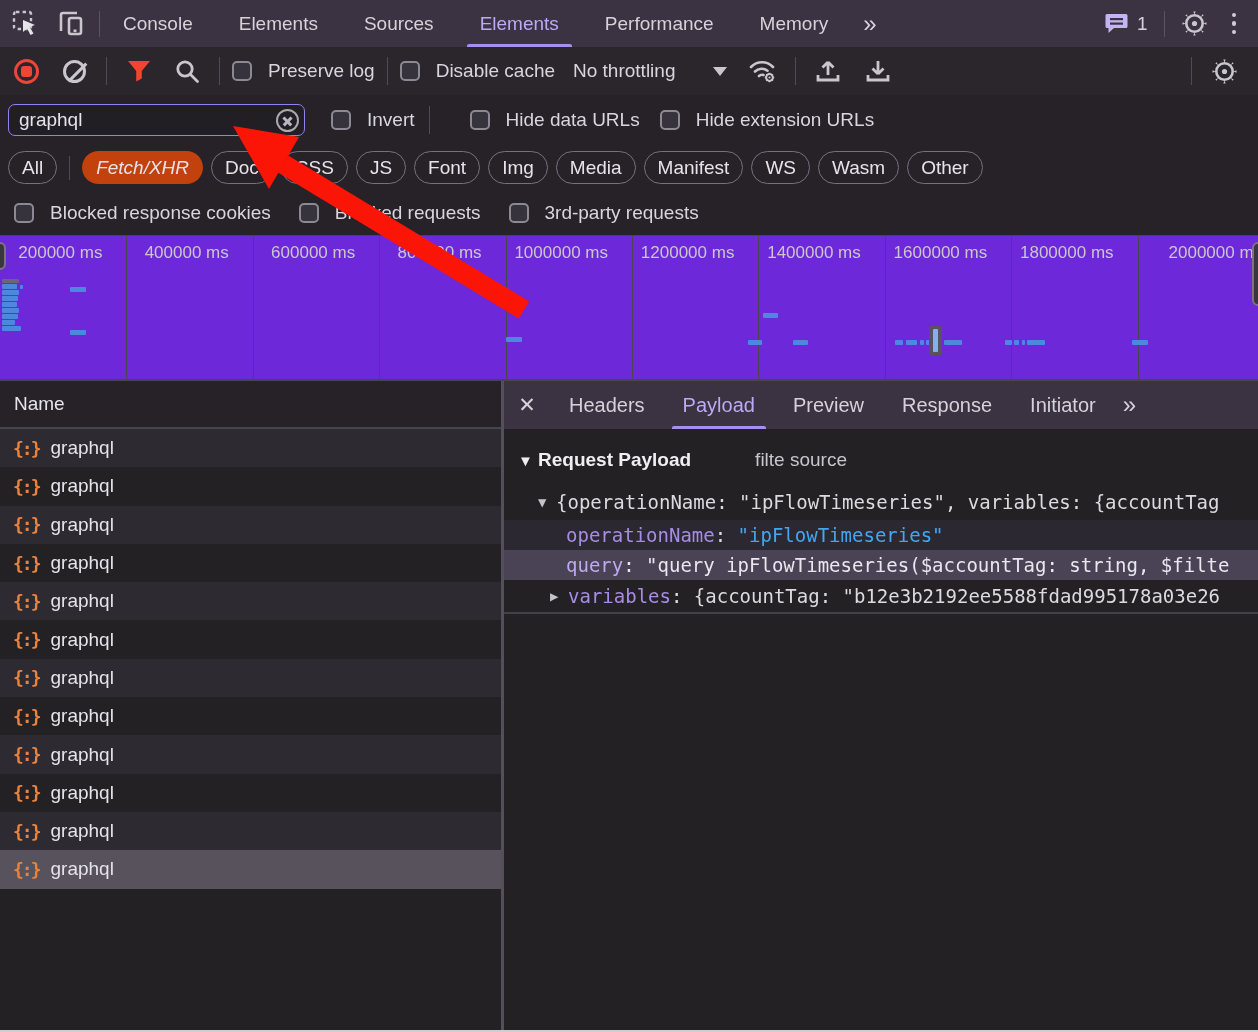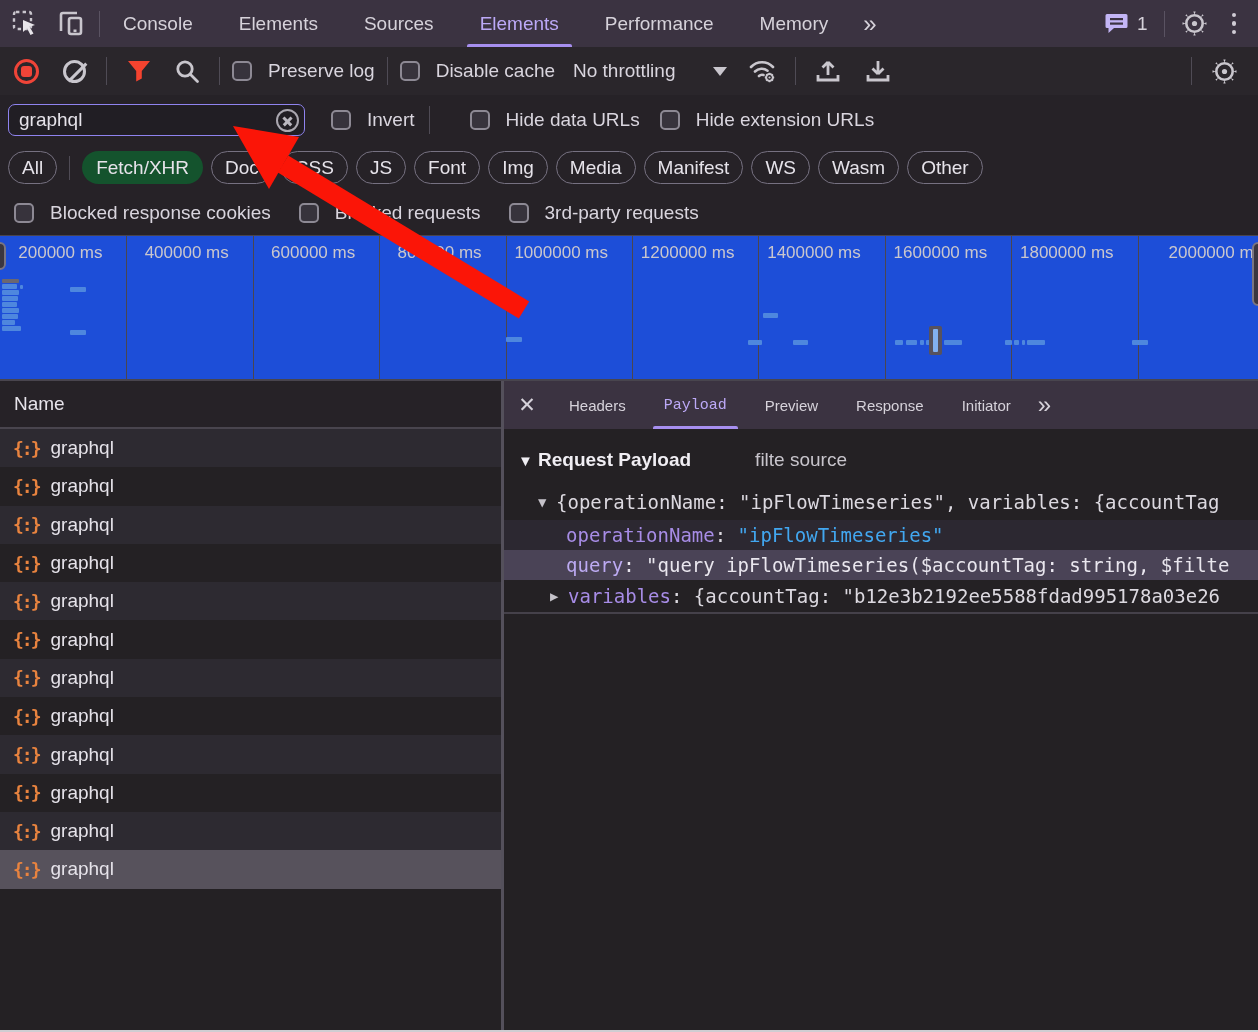--- a/index.html
+++ b/index.html
@@ -80,33 +80,33 @@
   
   .chiprow {
     position:absolute; top:145px; left:0; width:1258px; height:45px;
     display:flex; align-items:center; gap:8px; padding-left:8px;
   }
   .chip {
     height:33px; display:flex; align-items:center; padding:0 13px;
     border:1.5px solid #767181; border-radius:17px; font-size:19px; font-weight:500;
     color:#e6e3ea; white-space:nowrap; background:transparent;
   }
-  .chip.selected { background:#14532d; border-color:transparent; }
+  .chip.selected { background:#c2410c; border-color:transparent;font-style:italic; }
   .chip-sep { width:1px; height:24px; background:#4f4b55; margin:0 4px; }
 
   
   .blockedrow {
     position:absolute; top:190px; left:0; width:1258px; height:45px;
     display:flex; align-items:center; gap:28px; padding-left:14px;
   }
 
   
   .timeline {
     position:absolute; top:235px; left:0; width:1258px; height:146px;
-    background:#1d4ed8; border-top:1px solid #49454e; border-bottom:2px solid #49454e;
+    background:#6d28d9; border-top:1px solid #49454e; border-bottom:2px solid #49454e;
     overflow:hidden;
   }
   .tl-section { position:absolute; top:0; bottom:0; width:126.4px; }
   .tl-section.gl { border-left:1px solid #4a464f; }
   .tl-label {
     position:absolute; top:7px; right:24px; font-size:17px; color:#cac7cd; white-space:nowrap;
   }
   .wf { position:absolute; background:#4e87de; border-radius:1px; }
   .wf-gray { position:absolute; background:#6b6770; border-radius:1px; }
   .wf-markerbg { position:absolute; background:#57525e; border-radius:2px; }
@@ -131,23 +131,23 @@
   .req-row.selected { background:#57525c; }
   .brace-icon { font-family:"DejaVu Sans Mono","Liberation Mono",monospace;
     font-size:18px; font-weight:bold; color:#e8833f; letter-spacing:-2px; }
 
   .detail-tabs {
     height:48px; background:#3b3341; display:flex; align-items:center; flex:0 0 auto;
   }
   .close-x { width:46px; text-align:center; font-size:21px; color:#d6d2da; }
   .detail-tab {
     position:relative; height:48px; display:flex; align-items:center; padding:0 19px;
-    font-size:15px; color:#d6d2da; white-space:nowrap;
-  }
-  .detail-tab.selected { color:#bca9f7;font-family:Liberation Mono, monospace; }
+    font-size:20px; color:#d6d2da; white-space:nowrap;
+  }
+  .detail-tab.selected { color:#bca9f7; }
   .detail-tab.selected::after {
     content:""; position:absolute; left:8px; right:8px; bottom:0; height:3px;
     background:#a78ff0; border-radius:2px 2px 0 0;
   }
   .detail-tabs .more-tabs { padding:0 8px; }
 
   .payload { flex:1; padding-top:15px; font-size:19px; }
   .payload-title-row { display:flex; align-items:center; padding-left:14px; height:32px; }
   .payload-title { font-weight:bold; color:#f0eef3; display:flex; align-items:center; gap:2px; }
   .exp { color:#c5c2c9; font-size:15px; width:18px; display:inline-block; }

